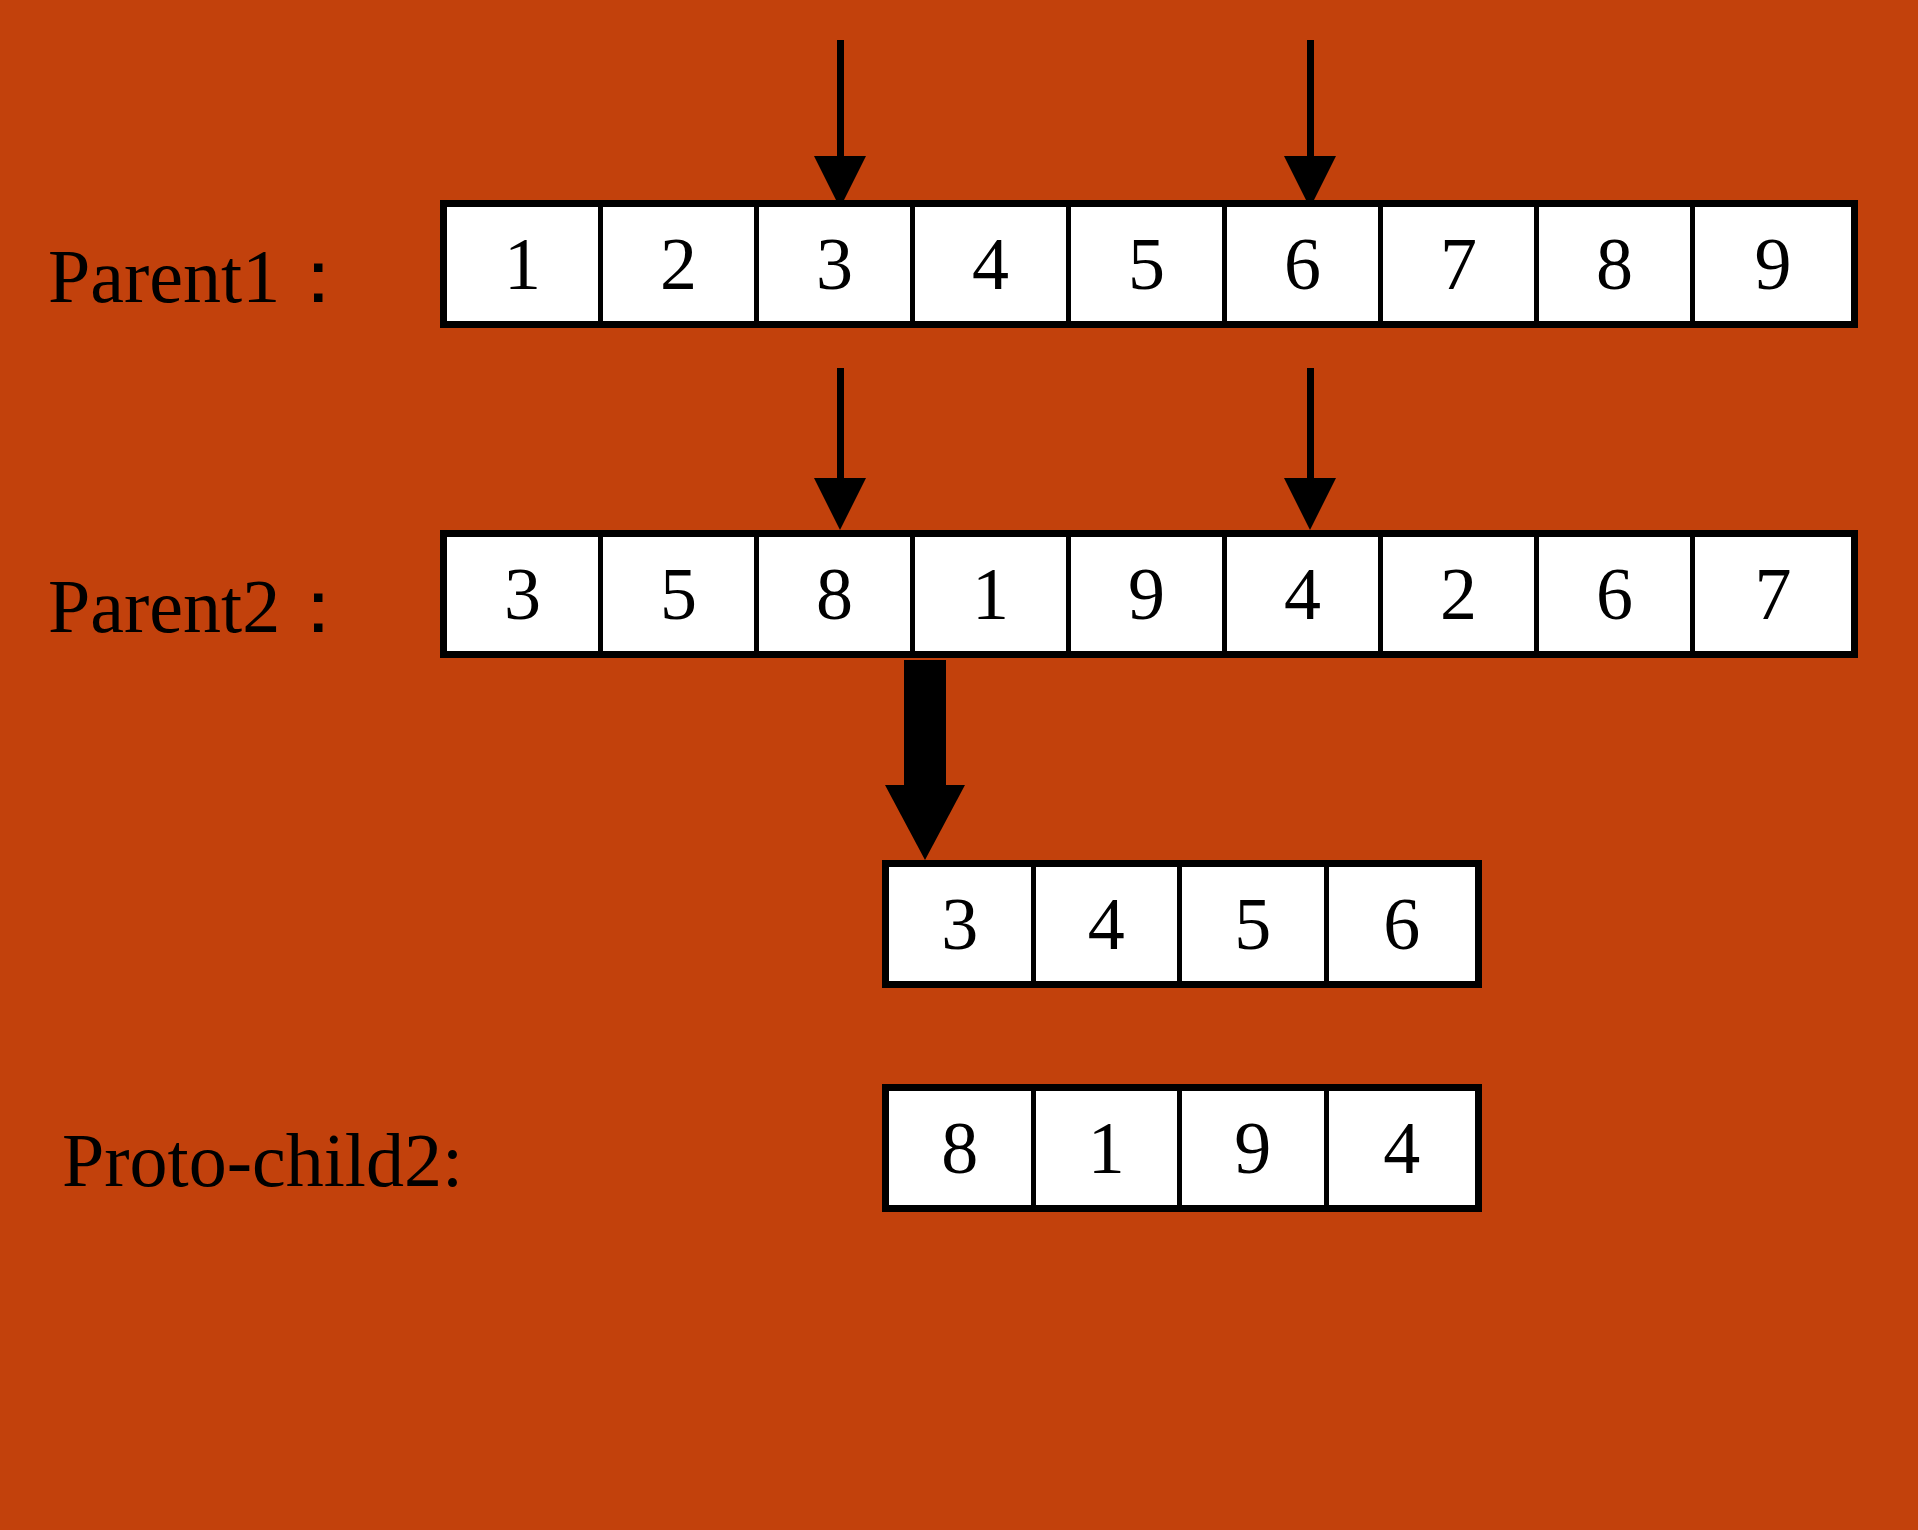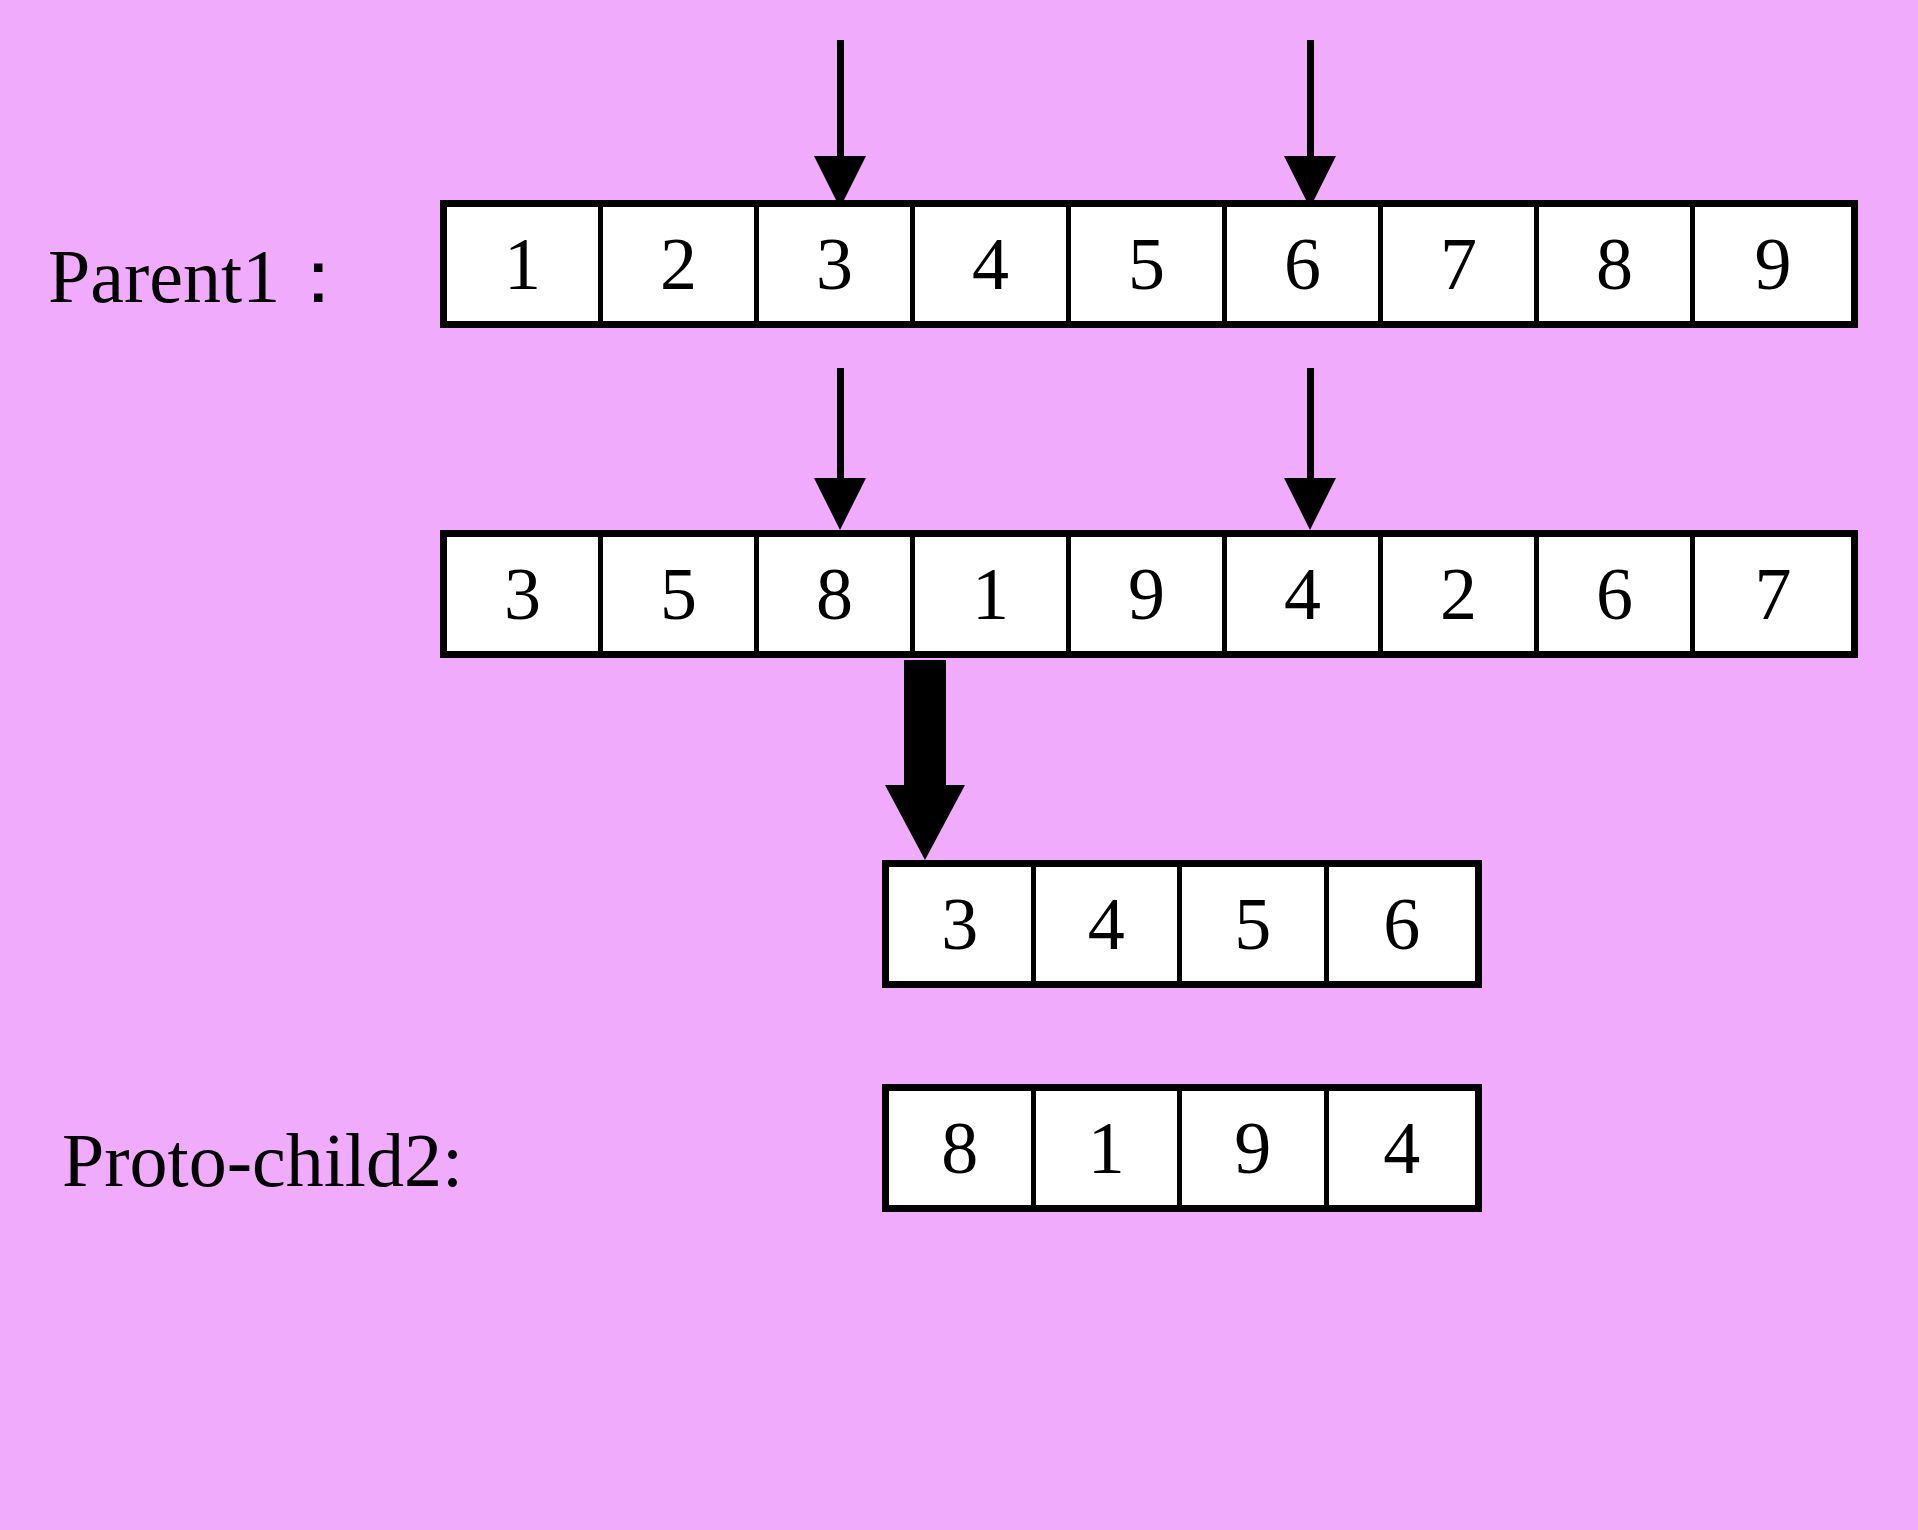--- a/index.html
+++ b/index.html
@@ -12,21 +12,21 @@
     width: 1918px;
     height: 1530px;
     font-family: "Liberation Serif", "DejaVu Serif", serif;
     color: #000000;
     overflow: hidden;
   }
   #stage {
     position: relative;
     width: 1918px;
     height: 1530px;
-    background: #f0abfc;
+    background: #c2410c;
   }
 
   
   .row-label {
     position: absolute;
     font-family: "Liberation Serif", "DejaVu Serif", serif;
     font-size: 76px;
     line-height: 1;
     color: #000000;
     white-space: nowrap;
@@ -137,20 +137,21 @@
   <div class="thin-arrow" style="left:818px; top:368px; width:44px; height:162px;">
     <div class="shaft" style="height:112px;"></div>
     <div class="head"></div>
   </div>
 
   <div class="thin-arrow" style="left:1288px; top:368px; width:44px; height:162px;">
     <div class="shaft" style="height:112px;"></div>
     <div class="head"></div>
   </div>
 
+  <div class="row-label" style="left:48px; top:568px;">Parent2：</div>
 
   <div class="strip" style="left:440px; top:530px; width:1418px; height:128px;">
     <div class="cell" style="width:157.5px;">3</div>
     <div class="cell" style="width:157.5px;">5</div>
     <div class="cell" style="width:157.5px;">8</div>
     <div class="cell" style="width:157.5px;">1</div>
     <div class="cell" style="width:157.5px;">9</div>
     <div class="cell" style="width:157.5px;">4</div>
     <div class="cell" style="width:157.5px;">2</div>
     <div class="cell" style="width:157.5px;">6</div>

